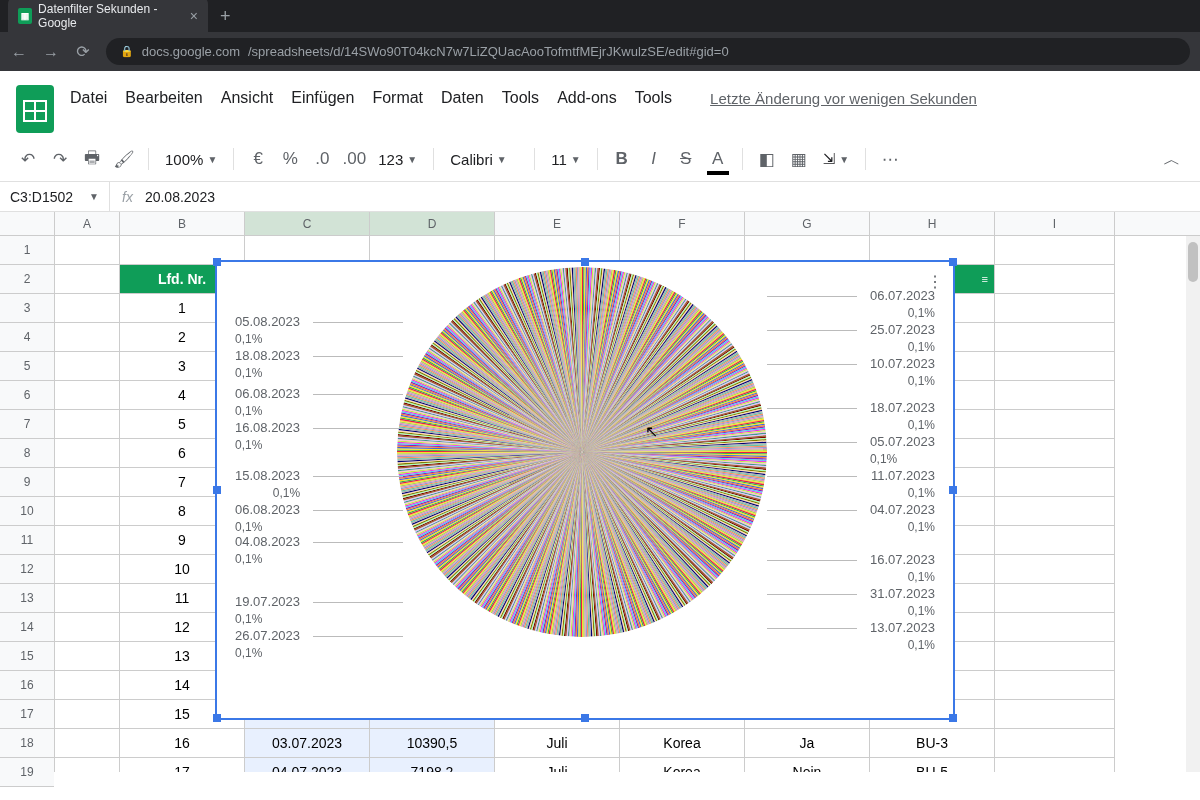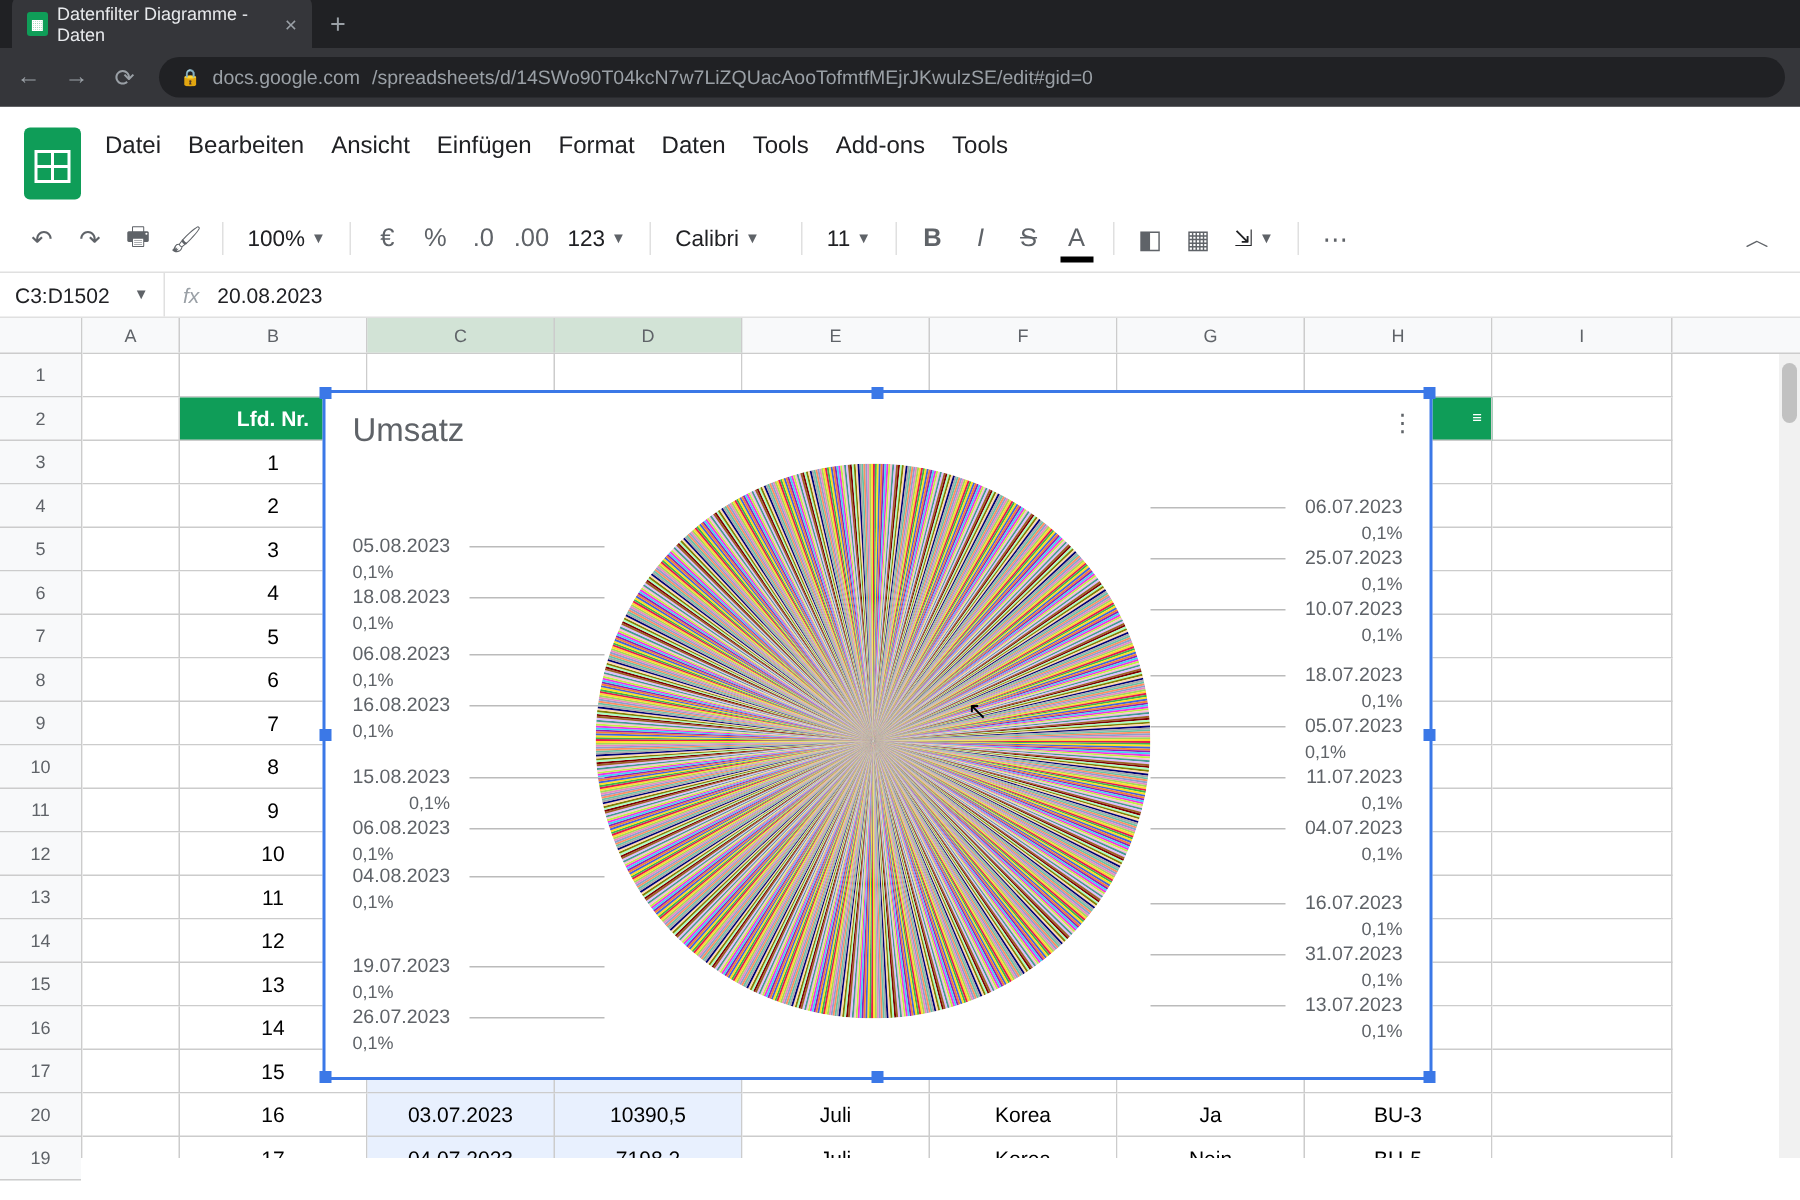--- a/index.html
+++ b/index.html
@@ -83,21 +83,21 @@
 .scroll-thumb { position:absolute; top:6px; width:10px; left:2px; height:40px; background:#c1c1c1; border-radius:5px; }
 .cursor{position:absolute;left:428px;top:160px;z-index:20;font-size:16px;color:#000;pointer-events:none}
 </style>
 </head>
 <body>
 
 <div class="browser-chrome">
   <div class="tab-bar">
     <div class="tab">
       <span class="tab-favicon">▦</span>
-      <span>Datenfilter Diagramme - Daten</span>
+      <span>Datenfilter Sekunden - Google</span>
       <span class="tab-close">×</span>
     </div>
     <span class="new-tab">+</span>
   </div>
   <div class="addr-bar">
     <span class="nav-icon">←</span>
     <span class="nav-icon">→</span>
     <span class="nav-icon">⟳</span>
     <div class="url-box">
       <span class="lock">🔒</span>
@@ -120,20 +120,21 @@
     <div class="menu-row" id="menu-row">
         <span class="menu-item">Datei</span>
         <span class="menu-item">Bearbeiten</span>
         <span class="menu-item">Ansicht</span>
         <span class="menu-item">Einfügen</span>
         <span class="menu-item">Format</span>
         <span class="menu-item">Daten</span>
         <span class="menu-item">Tools</span>
         <span class="menu-item">Add-ons</span>
         <span class="menu-item">Tools</span>
+        <span class="last-edit">Letzte Änderung vor wenigen Sekunden</span>
       </div>
   </div>
 </div>
 
 <div class="toolbar">
   <span class="tb-btn">↶</span>
   <span class="tb-btn">↷</span>
   <span class="tb-btn">🖶</span>
   <span class="tb-btn">🖌</span>
   <span class="tb-sep"></span>
@@ -203,21 +204,21 @@
         <div class="row-h">8</div>
         <div class="row-h">9</div>
         <div class="row-h">10</div>
         <div class="row-h">11</div>
         <div class="row-h">12</div>
         <div class="row-h">13</div>
         <div class="row-h">14</div>
         <div class="row-h">15</div>
         <div class="row-h">16</div>
         <div class="row-h">17</div>
-        <div class="row-h">20</div>
+        <div class="row-h">18</div>
         <div class="row-h">19</div>
       </div>
   </div>
   <div class="cols">
     <div class="col-headers" id="col-hs">
         <div class="col-h col-A">A</div>
         <div class="col-h col-B">B</div>
         <div class="col-h col-C sel">C</div>
         <div class="col-h col-D sel">D</div>
         <div class="col-h col-E">E</div>
@@ -440,21 +441,20 @@
 
     <div class="chart">
       <div class="chart-handle ch-tl"></div>
       <div class="chart-handle ch-tr"></div>
       <div class="chart-handle ch-bl"></div>
       <div class="chart-handle ch-br"></div>
       <div class="chart-handle ch-tm"></div>
       <div class="chart-handle ch-bm"></div>
       <div class="chart-handle ch-ml"></div>
       <div class="chart-handle ch-mr"></div>
-      <div class="chart-title">Umsatz</div>
       <span class="chart-menu">⋮</span>
       <div class="pie-area">
         <div class="pie">
           <svg id="pie-svg" viewBox="0 0 370 370" width="370" height="370">
               <path d="M185 185 L185 0 A185 185 0 0 1 186.2915331551229 0.0045083195019799405 Z" fill="#e6194B" stroke="none"></path>
               <path d="M185 185 L186.2915331551229 0.0045083195019799405 A185 185 0 0 1 187.5830033627419 0.018033058278717817 Z" fill="#3cb44b" stroke="none"></path>
               <path d="M185 185 L187.5830033627419 0.018033058278717817 A185 185 0 0 1 188.87434767842106 0.04057355715357858 Z" fill="#ffe119" stroke="none"></path>
               <path d="M185 185 L188.87434767842106 0.04057355715357858 A185 185 0 0 1 190.16550316386025 0.07212871753444006 Z" fill="#4363d8" stroke="none"></path>
               <path d="M185 185 L190.16550316386025 0.07212871753444006 A185 185 0 0 1 191.4564068899627 0.11269700146729633 Z" fill="#f58231" stroke="none"></path>
               <path d="M185 185 L191.4564068899627 0.11269700146729633 A185 185 0 0 1 192.74699593990195 0.16227643171120576 Z" fill="#911eb4" stroke="none"></path>

